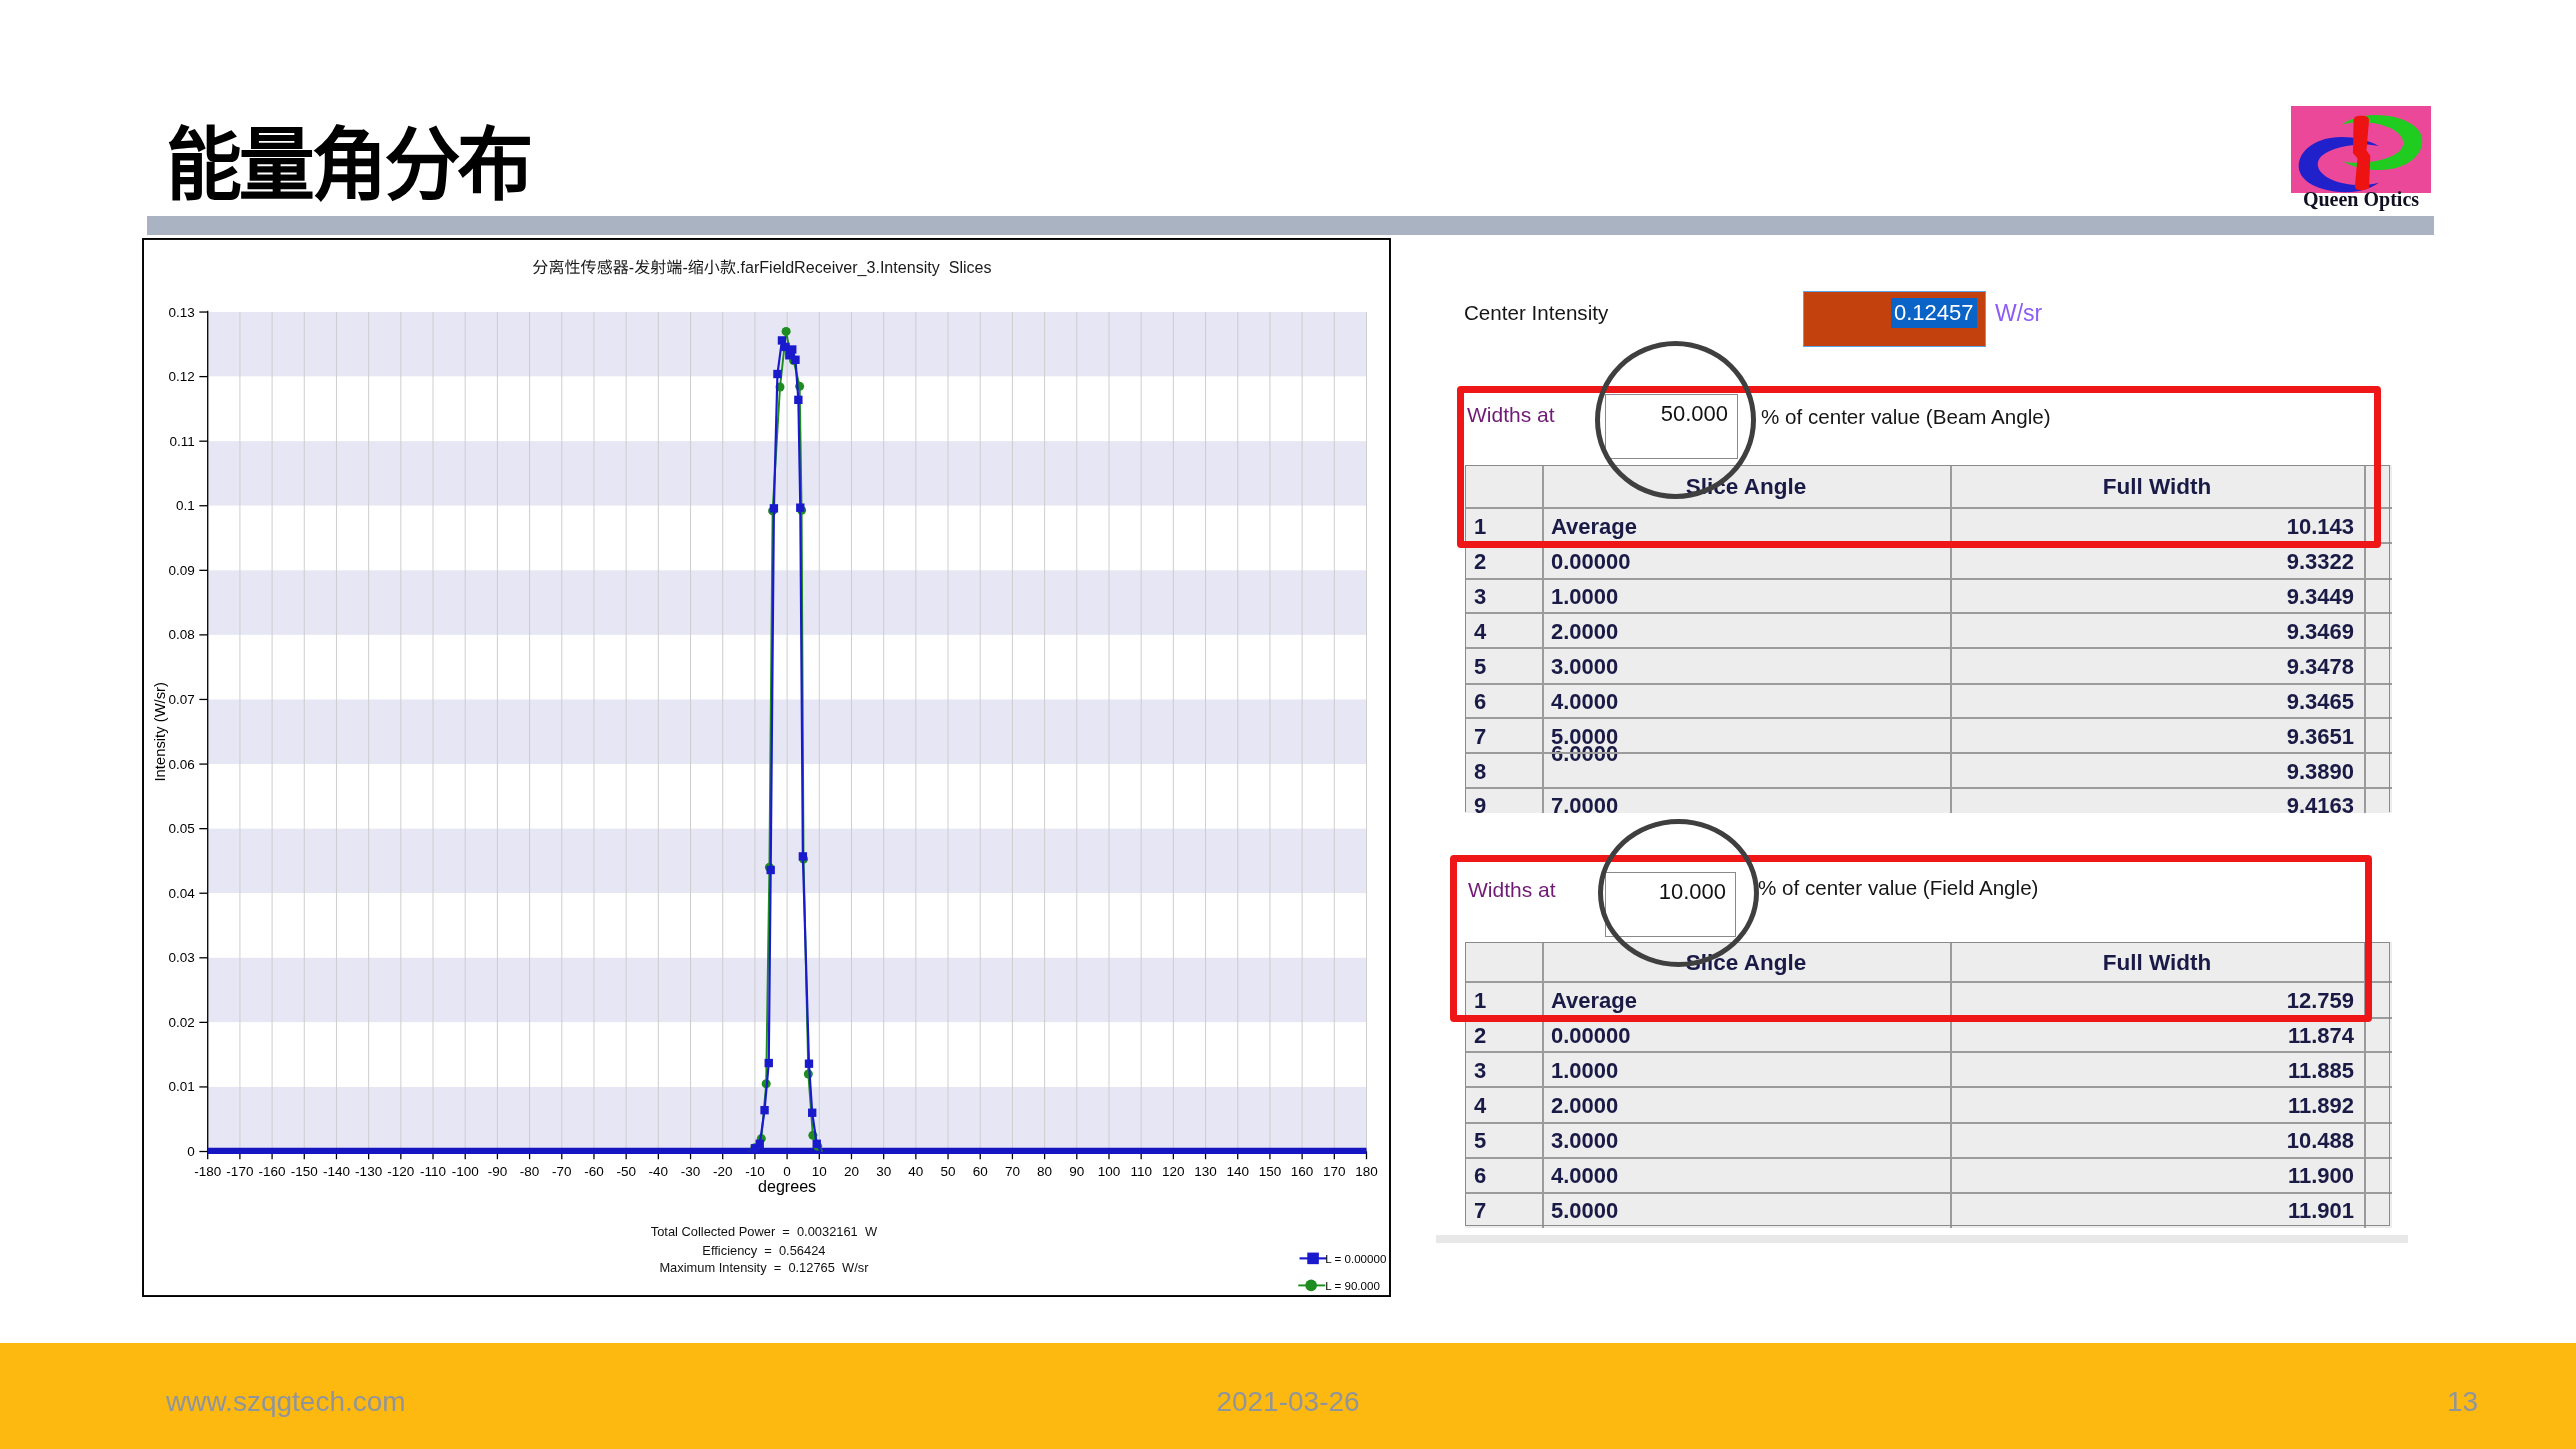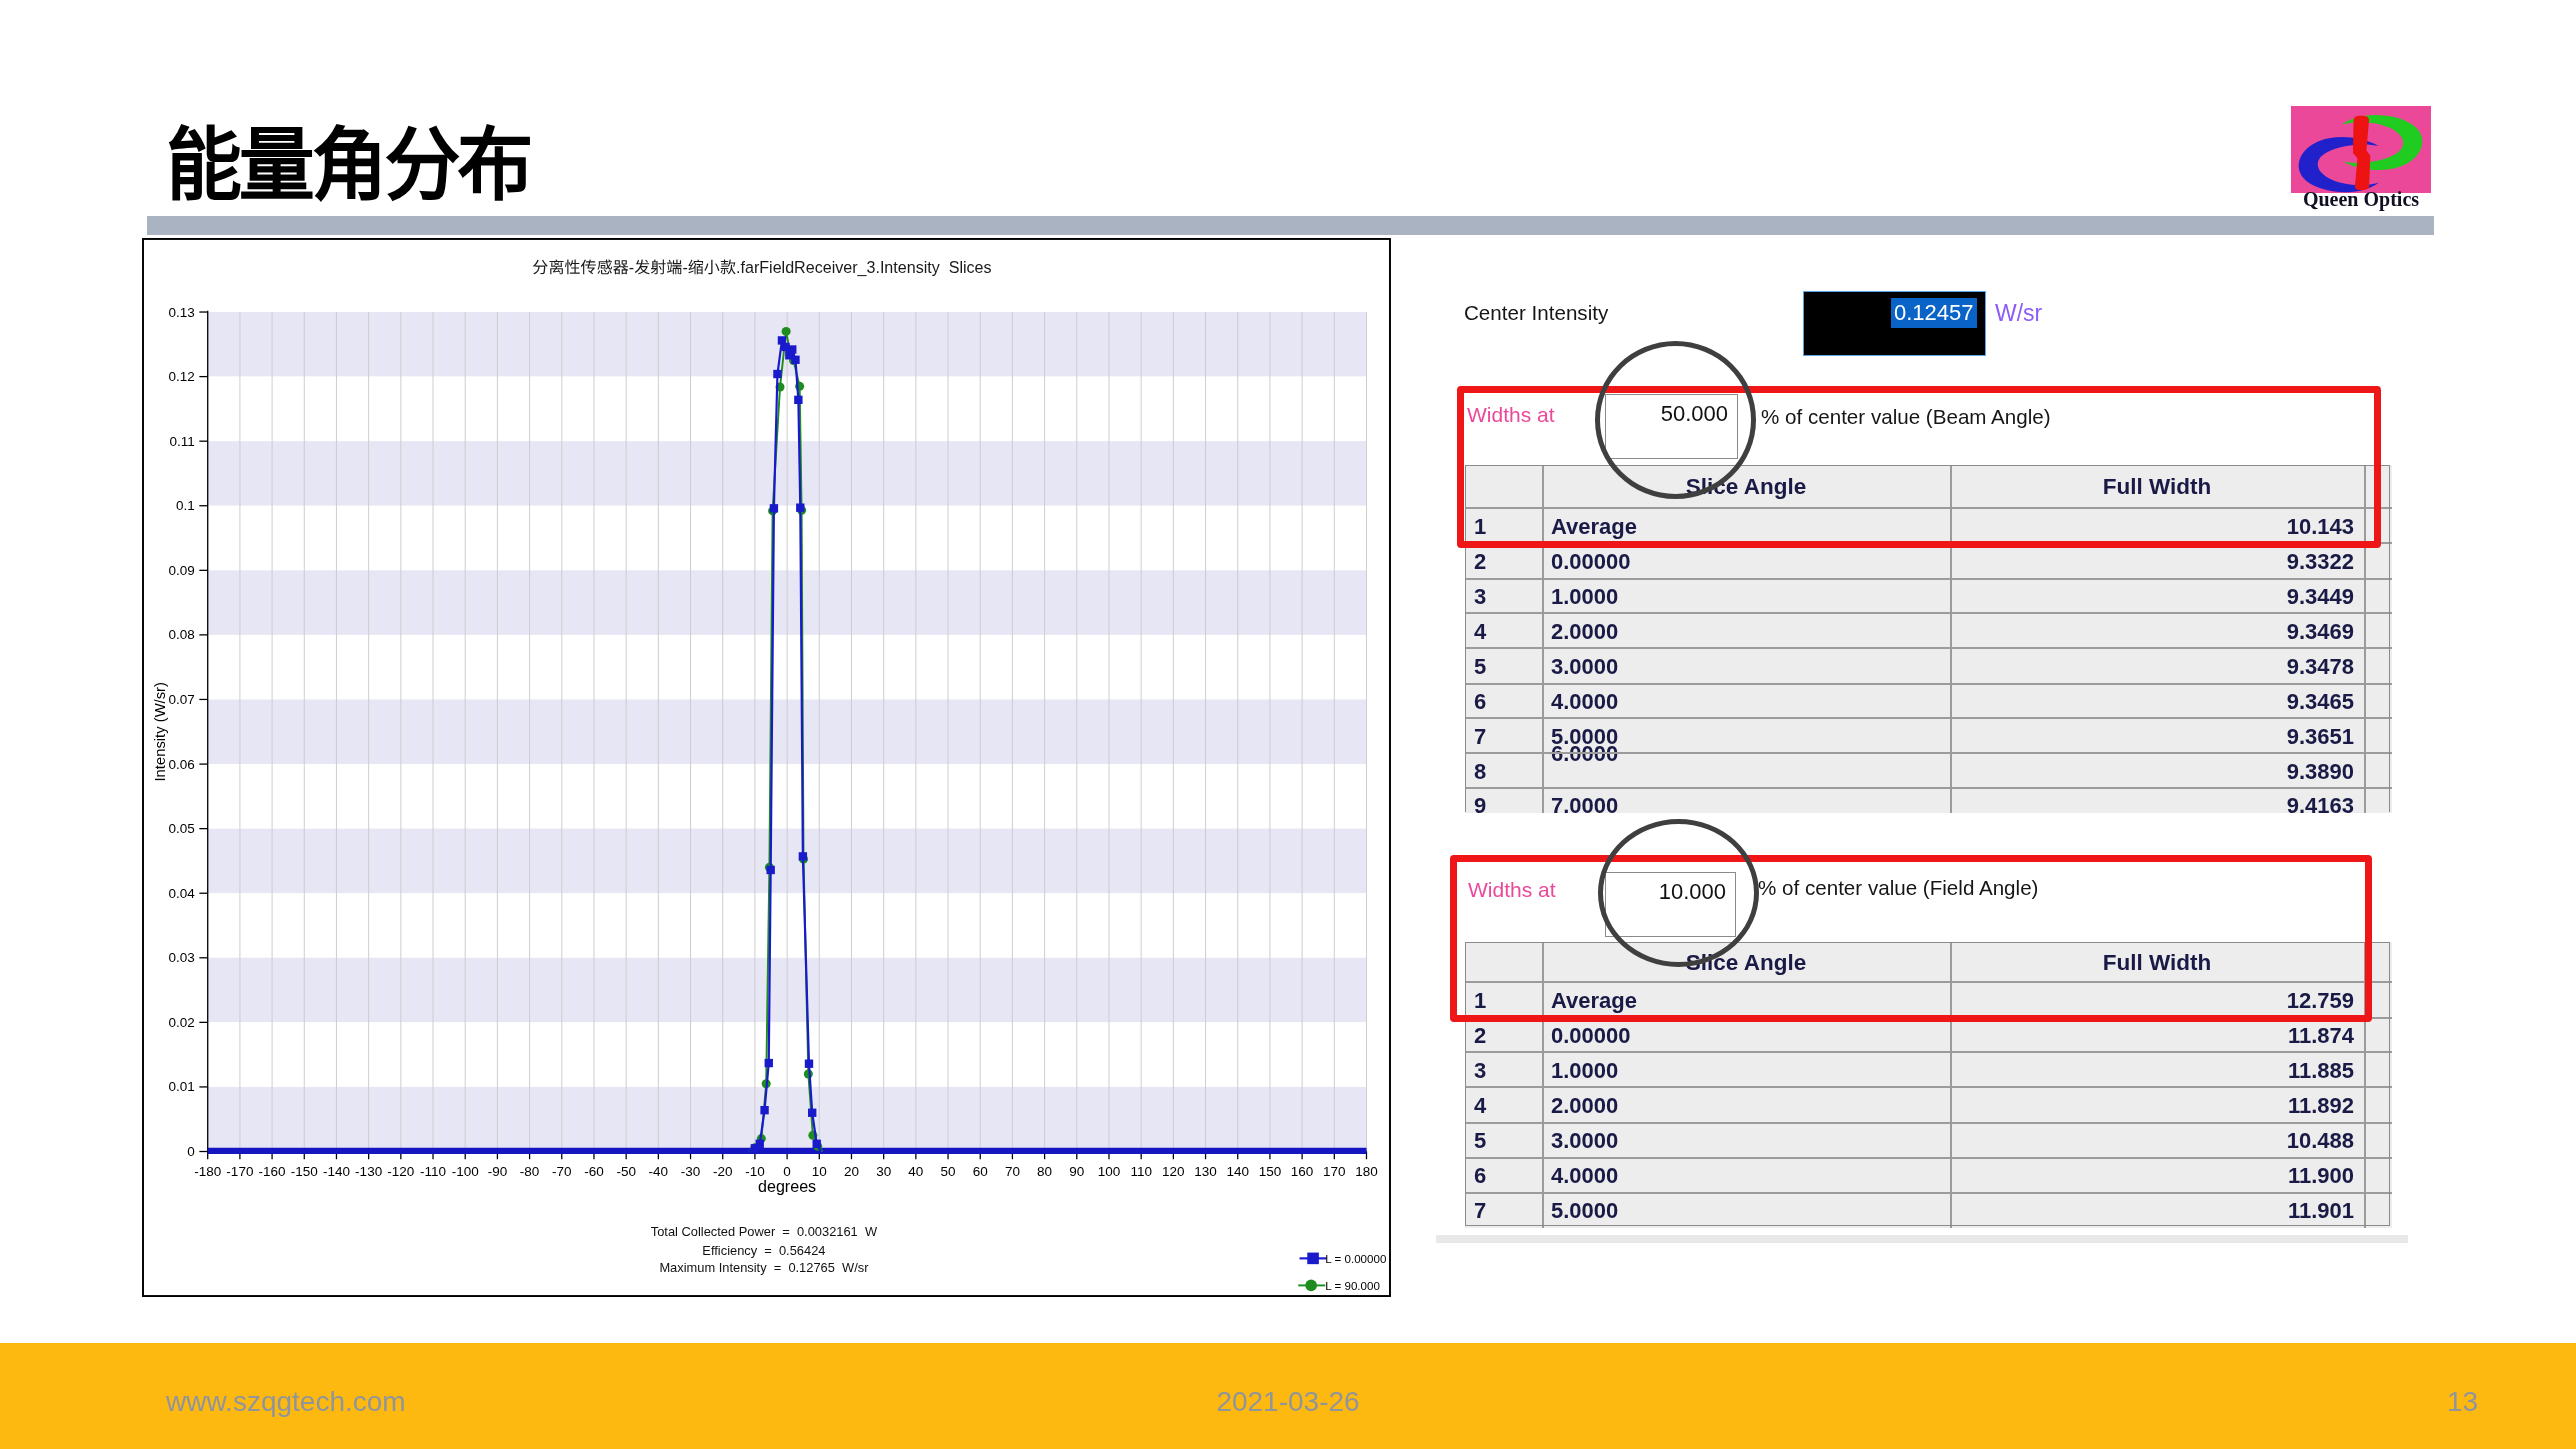--- a/index.html
+++ b/index.html
@@ -3,21 +3,21 @@
 <style>
 html,body{margin:0;padding:0}
 body{width:2576px;height:1449px;position:relative;background:#fff;font-family:"Liberation Sans",sans-serif;overflow:hidden}
 .abs{position:absolute}
 .thead,.trow{position:absolute;background:#ededed}
 .thtx{position:absolute;font-size:22.5px;font-weight:bold;color:#1a1a46;text-align:center}
 .tnum,.tsl{position:absolute;font-size:22px;font-weight:bold;color:#1a1a46}
 .twd{position:absolute;font-size:22px;font-weight:bold;color:#1a1a46;text-align:right}
 .hsep{position:absolute;height:1.9px;background:#9b9b9b}
 .vsep{position:absolute;width:1.9px;background:#9b9b9b}
-.ui{position:absolute;font-size:21px;color:#ec4899}
+.ui{position:absolute;font-size:21px;color:#701a75}
 .ui2{position:absolute;font-size:20.6px;color:#161616}
 </style></head>
 <body>
 <div class="abs" style="left:166px;top:100px;font-size:76px;font-weight:bold;color:#000;letter-spacing:-3.2px;transform:scale(1,1.055);transform-origin:0 0">能量角分布</div>
 <div class="abs" style="left:147px;top:216px;width:2287px;height:18.7px;background:#a9b3c2"></div>
 <div class="abs" style="left:2291px;top:106px;width:140px;height:87px;background:#ec4899">
 <svg width="140" height="111" viewBox="0 0 217 172">
 <path d="M 136 62 C 108 47 70 44 45 54 C 19 64 7 85 14 103 C 21 121 50 133 83 133.5 C 105 134 124 128 136 119 C 112 125 82 123 61 113 C 41 103 36 88 48 77 C 62 65 90 59.5 112 59.5 C 122 59.5 130 60.5 136 62 Z" fill="#2121cc"></path>
 <path d="M 136 62 C 108 47 70 44 45 54 C 19 64 7 85 14 103 C 21 121 50 133 83 133.5 C 105 134 124 128 136 119 C 112 125 82 123 61 113 C 41 103 36 88 48 77 C 62 65 90 59.5 112 59.5 C 122 59.5 130 60.5 136 62 Z" fill="#21cc21" transform="rotate(180 107.75 73.75)"></path>
 <path d="M 99 17 C 103 14.5 114 14.5 119 17 L 121 21 L 117 69 L 123 77 L 121 127 C 117 130.5 106 131.5 101 129 L 99 125 L 103 81 L 96 73 L 97 21 Z" fill="#ee1313"></path>
@@ -223,21 +223,21 @@
 <text x="966" y="1579" font-size="20" text-anchor="middle" fill="#111">Efficiency&nbsp;&nbsp;=&nbsp;&nbsp;0.56424</text>
 <text x="966" y="1606" font-size="20" text-anchor="middle" fill="#111">Maximum Intensity&nbsp;&nbsp;=&nbsp;&nbsp;0.12765&nbsp;&nbsp;W/sr</text>
 <line x1="1798" y1="1585" x2="1840" y2="1585" stroke="#1a1acd" stroke-width="3.4"></line>
 <rect x="1810" y="1576" width="18" height="18" fill="#1a1acd"></rect>
 <text x="1838" y="1592" font-size="18" fill="#000">L = 0.00000</text>
 <line x1="1796" y1="1627" x2="1838" y2="1627" stroke="#1e8c1e" stroke-width="3"></line>
 <circle cx="1816" cy="1627" r="9" fill="#1e8c1e"></circle>
 <text x="1838" y="1634" font-size="18" fill="#000">L = 90.000</text>
 </svg>
 <div class="ui2" style="left:1464px;top:301px">Center Intensity</div>
-<div class="abs" style="left:1803px;top:291px;width:183px;height:65px;background:#000000;border:1.9px solid #58a6e8;box-sizing:border-box">
+<div class="abs" style="left:1803px;top:291px;width:183px;height:56px;background:#c2410c;border:1.9px solid #58a6e8;box-sizing:border-box">
   <div class="abs" style="right:8.4px;top:5.8px;height:30px;background:#0a64c8;color:#fff;font-size:22px;line-height:30px;padding:0 3.2px">0.12457</div>
 </div>
 <div class="abs" style="left:1995px;top:300px;font-size:23px;color:#8b5cf6">W/sr</div>
 <div class="abs" style="left:1457px;top:386px;width:924px;height:162px;border:7px solid #ee1616;box-sizing:border-box;border-radius:3.9px;z-index:20"></div>
 <div class="ui" style="left:1467px;top:403px;z-index:21">Widths at</div>
 <div class="ui2" style="left:1761px;top:405px;z-index:21">% of center value (Beam Angle)</div>
 <div style="position:absolute;left:1465px;top:465px;width:927px;height:348px;overflow:hidden">
 <div class="thead" style="left:0;top:0;width:927px;height:44px"></div>
 <div class="thtx" style="left:77px;top:0;width:408px;height:44px;line-height:44px">Slice Angle</div>
 <div class="thtx" style="left:485px;top:0;width:414px;height:44px;line-height:44px">Full Width</div>

